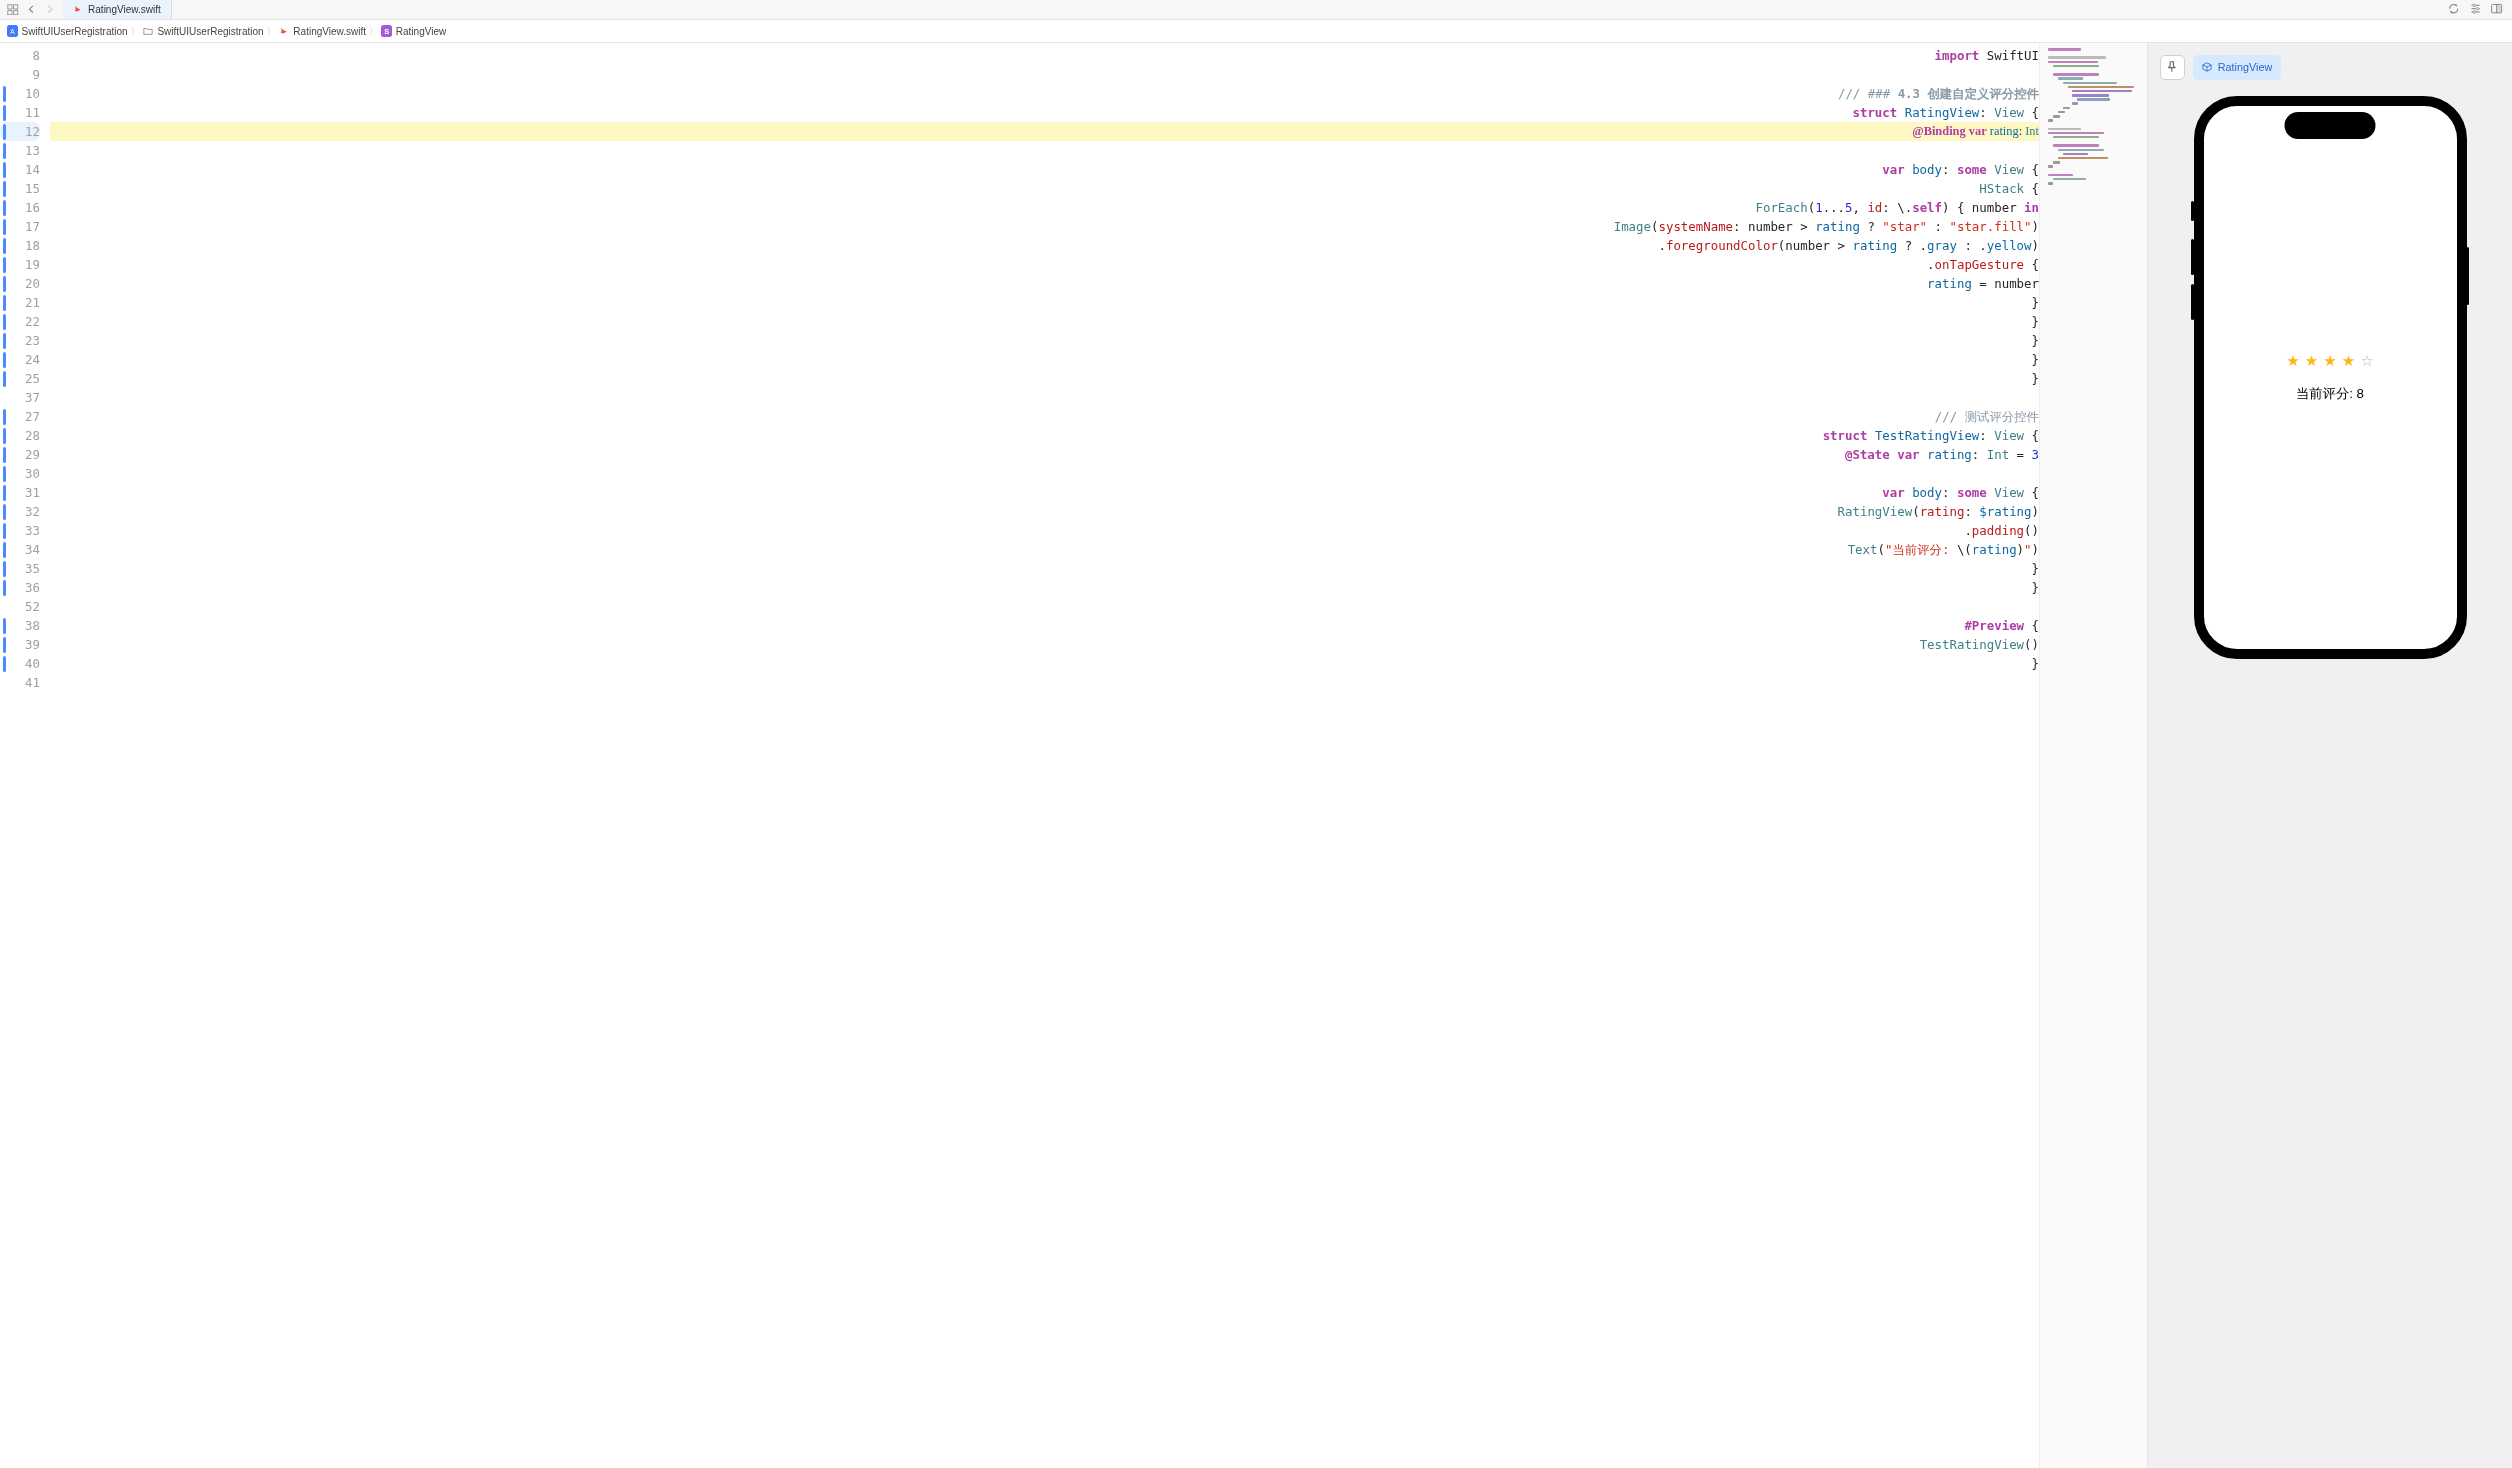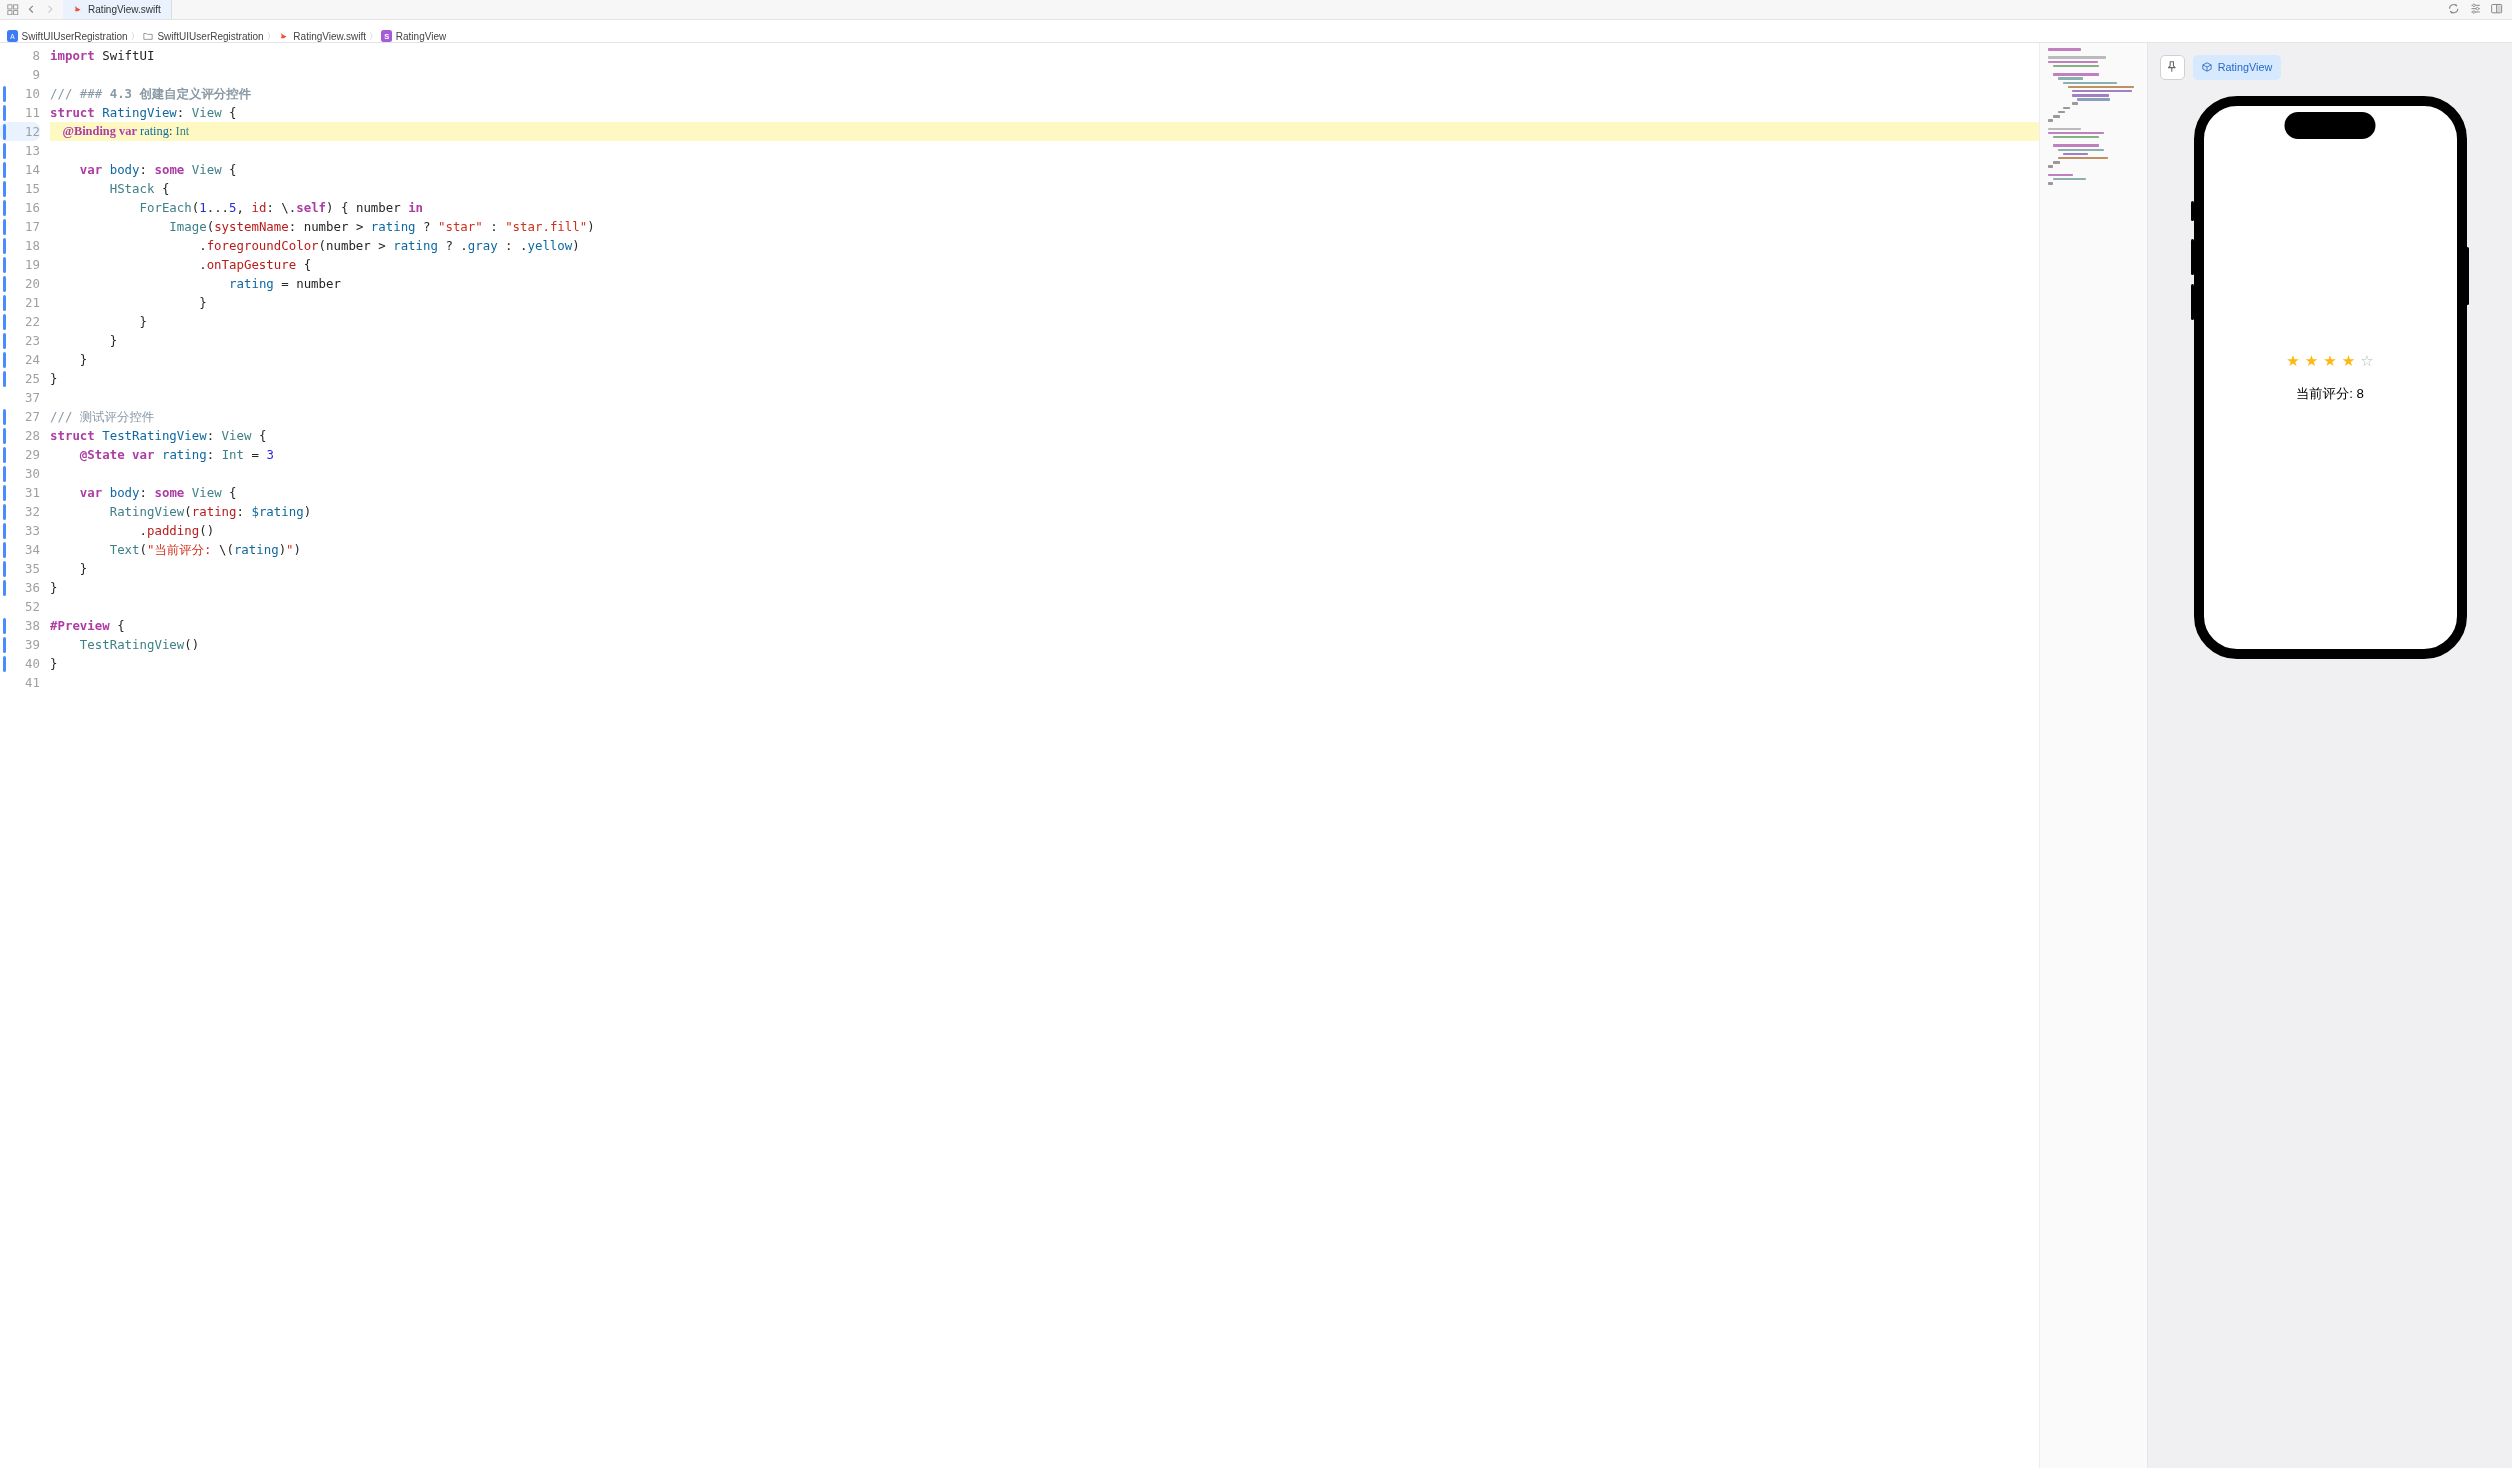--- a/index.html
+++ b/index.html
@@ -60,21 +60,21 @@
       gap: 8.3px;
       padding: 0 8.3px;
       color: #666;
     }
     .tabbar-right .ricon { font-size: 11.6px; cursor: pointer; }
 
     
     .breadcrumb {
       height: 23px;
       display: flex;
-      align-items: flex-end;
+      align-items: center;
       gap: 3.3px;
       padding: 0 6.6px;
       border-bottom: 0.8px solid #e5e5e5;
       font-size: 10px;
       color: #444;
       background: #fff;
     }
     .crumb {
       display: flex;
       align-items: center;
@@ -134,20 +134,21 @@
       border-radius: 1.7px;
     }
     .code {
       flex: 1;
       padding: 3.3px 0;
       font-family: "SF Mono", Menlo, monospace;
       font-size: 12.4px;
       line-height: 19px;
       white-space: pre;
       overflow: hidden;
+      text-align: right;
     }
     .code .line { height: 19px; }
     .code .line.hl { background: #fef9c3; font-family: Liberation Serif, serif; }
     .kw { color: #ad3da4; font-weight: 600; }
     .type { color: #3e8087; }
     .typedecl { color: #0f68a0; }
     .ident { color: #0f68a0; }
     .method { color: #b91c1c; }
     .num { color: #272ad8; }
     .str { color: #d12f1b; }

